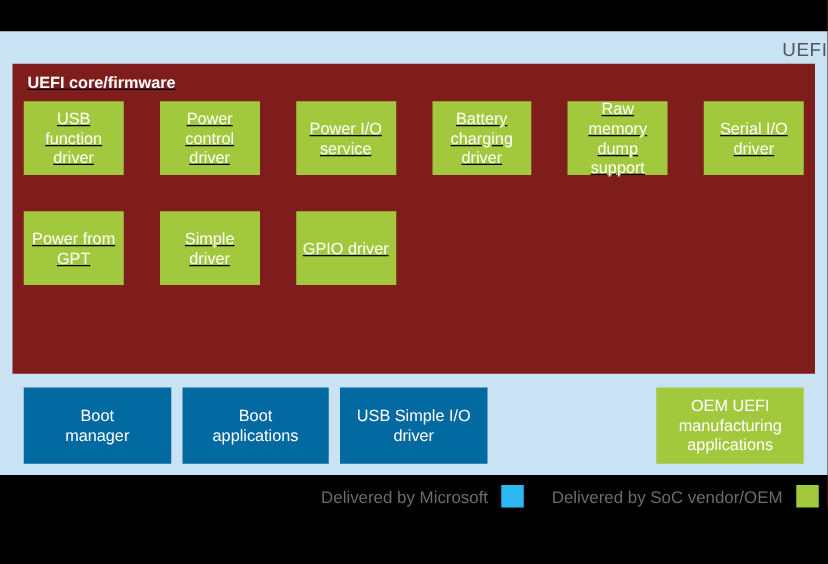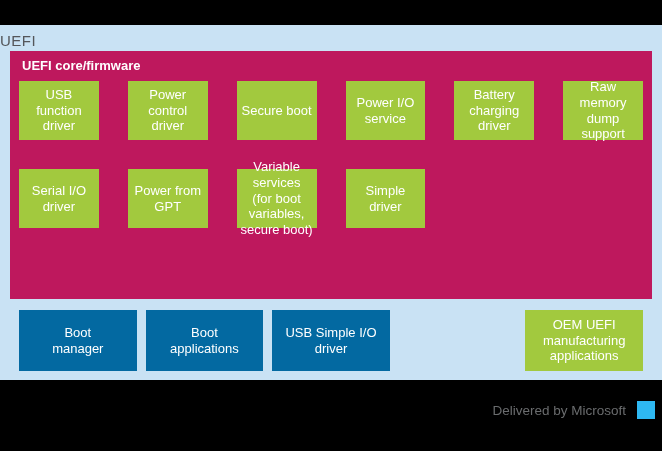--- a/index.html
+++ b/index.html
@@ -10,30 +10,31 @@
     position: relative;
     overflow: hidden;
   }
   .panel {
     position: absolute; top: 25px; left: 0;
     width: 662px; height: 355px;
     background: #c9e2f4;
   }
   .diagram-title {
     position: absolute; top: 7px; left: 0; width: 100%;
-    text-align: left;
+    text-align: right;
     font-size: 15px; letter-spacing: 0.5px;
     color: #54565a;
   }
   .core-box {
     position: absolute; top: 26px; left: 10px;
     width: 642px; height: 248px;
-    background: #be185d;
+    background: #7f1d1d;
     box-sizing: border-box;
     padding: 6px 9px 0 9px;
+    text-decoration: underline;
   }
   .core-label {
     color: #ffffff;
     font-size: 13px; font-weight: 600;
     height: 18px; line-height: 18px;
     margin-left: 3px;
   }
   .core-grid {
     margin-top: 6px;
     display: grid;
@@ -60,57 +61,53 @@
     display: grid;
     grid-template-columns: repeat(5, 1fr);
     column-gap: 9px;
     grid-auto-rows: 61px;
   }
   .oem { grid-column: 5; }
   .legend-row {
     position: absolute; top: 388px; right: 7px;
     display: flex; align-items: center;
     gap: 22px;
-    margin-top: 13px;
   }
   .legend-item { display: flex; align-items: center; gap: 11px; }
   .legend-label { color: #6a6c6e; font-size: 13.5px; }
   .legend-swatch { width: 18px; height: 18px; display: inline-block; }
 </style>
 </head>
 <body>
 
 <div class="panel">
   <div class="diagram-title">UEFI</div>
 
   <div class="core-box">
     <div class="core-label">UEFI core/firmware</div>
     <div class="core-grid">
       <div class="cell green">USB function
 driver</div>
       <div class="cell green">Power control
 driver</div>
-      <div class="cell green">Secure boot</div>
       <div class="cell green">Power I/O
 service</div>
       <div class="cell green">Battery charging
 driver</div>
 
       <div class="cell green">Raw memory
 dump support</div>
       <div class="cell green">Serial I/O
 driver</div>
       <div class="cell green">Power from
 GPT</div>
-      <div class="cell green">Variable services
-(for boot variables,
-secure boot)</div>
       <div class="cell green">Simple
 driver</div>
 
+      <div class="cell green">GPIO driver</div>
     </div>
   </div>
 
   <div class="bottom-grid">
     <div class="cell blue">Boot
 manager</div>
     <div class="cell blue">Boot
 applications</div>
     <div class="cell blue">USB Simple I/O
 driver</div>
@@ -118,13 +115,17 @@
 manufacturing
 applications</div>
   </div>
 </div>
 
 <div class="legend-row">
   <div class="legend-item">
     <span class="legend-label">Delivered by Microsoft</span>
     <span class="legend-swatch" style="background: rgb(46, 184, 242);"></span>
   </div>
+  <div class="legend-item">
+    <span class="legend-label">Delivered by SoC vendor/OEM</span>
+    <span class="legend-swatch" style="background: rgb(162, 201, 62);"></span>
+  </div>
 </div>
 
 </body></html>

